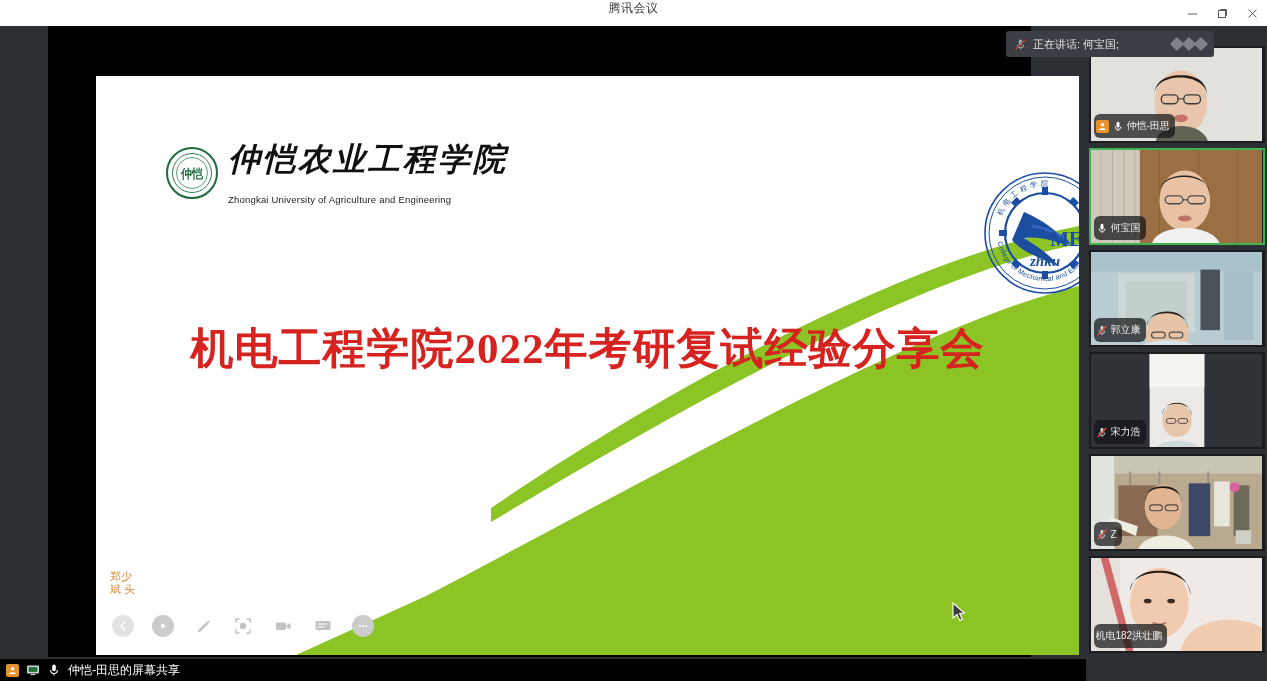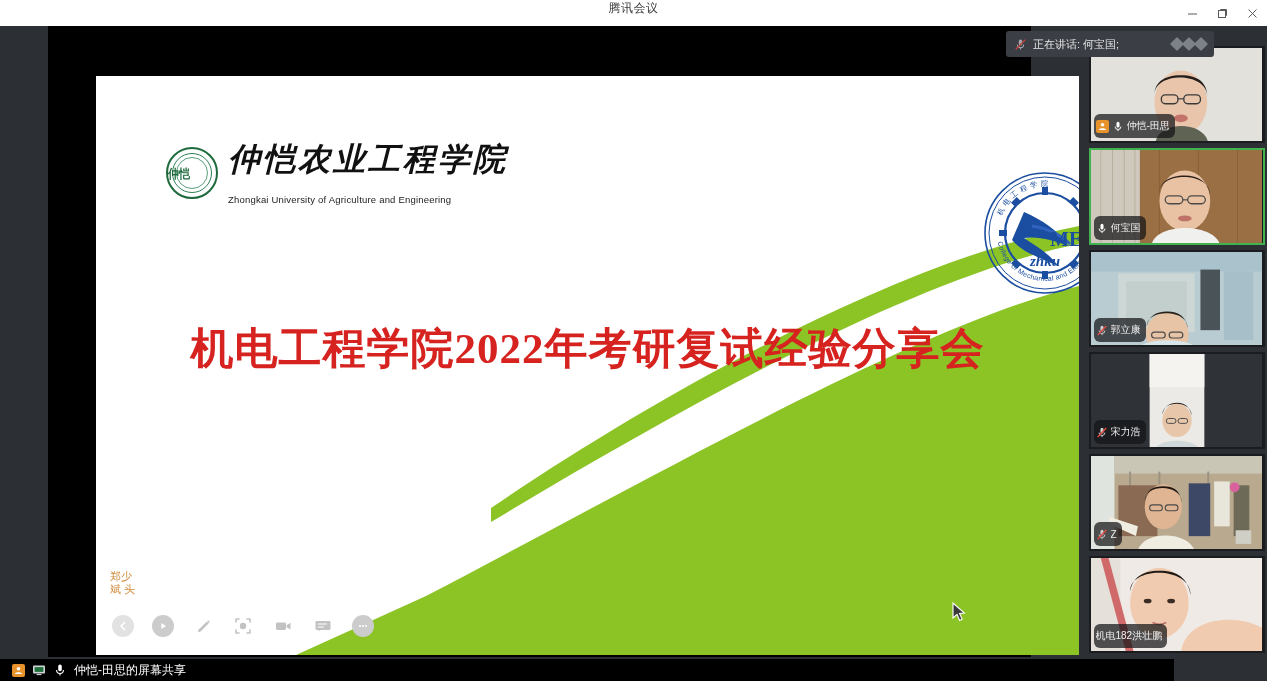--- a/index.html
+++ b/index.html
@@ -42,21 +42,21 @@
 
   
   .swoosh{ position:absolute; left:0; top:0; width:983px; height:579px; }
 
   
   .logo-left{
     position:absolute; left:70px; top:66px; display:flex; align-items:center; gap:10px;
   }
   .seal{
     width:52px; height:52px; border-radius:50%;
-    border:2px solid #1f6a3d; display:flex; align-items:center; 
+    border:2px solid #1f6a3d; display:flex; align-items:center; justify-content:center;
     position:relative; background:#fff;
   }
   .seal:before{
     content:""; position:absolute; left:4px; top:4px; right:4px; bottom:4px;
     border:1px solid #2f8055; border-radius:50%;
   }
   .seal:after{
     content:""; position:absolute; left:8px; top:8px; right:8px; bottom:8px;
     border:1px solid #58a179; border-radius:50%;
   }
@@ -158,22 +158,22 @@
     font-size:10px; color:#f2f2f2; white-space:nowrap; overflow:hidden;
   }
   .hostbadge{
     width:13px; height:13px; background:#e8922c; border-radius:2px;
     display:flex; align-items:center; justify-content:center; flex:0 0 13px;
   }
   .micicon{ width:12px; height:13px; flex:0 0 12px; }
 
   
   .statusbar{
-    position:absolute; left:0; bottom:0; width:1174px; height:22px;
-    background:#000000; display:flex; align-items:center; gap:7px; padding-left:12px;
+    position:absolute; left:0; bottom:0; width:1086px; height:22px;
+    background:#000000; display:flex; align-items:center; gap:7px; padding-left:6px;
     z-index:20;
   }
   .statusbar .label{ font-size:12px; color:#ffffff; }
   .statusbar .sicon{ width:14px; height:14px; flex:0 0 14px; }
 
   
   .cursor{ position:absolute; left:951px; top:576px; z-index:9; }
 </style>
 </head>
 <body>

